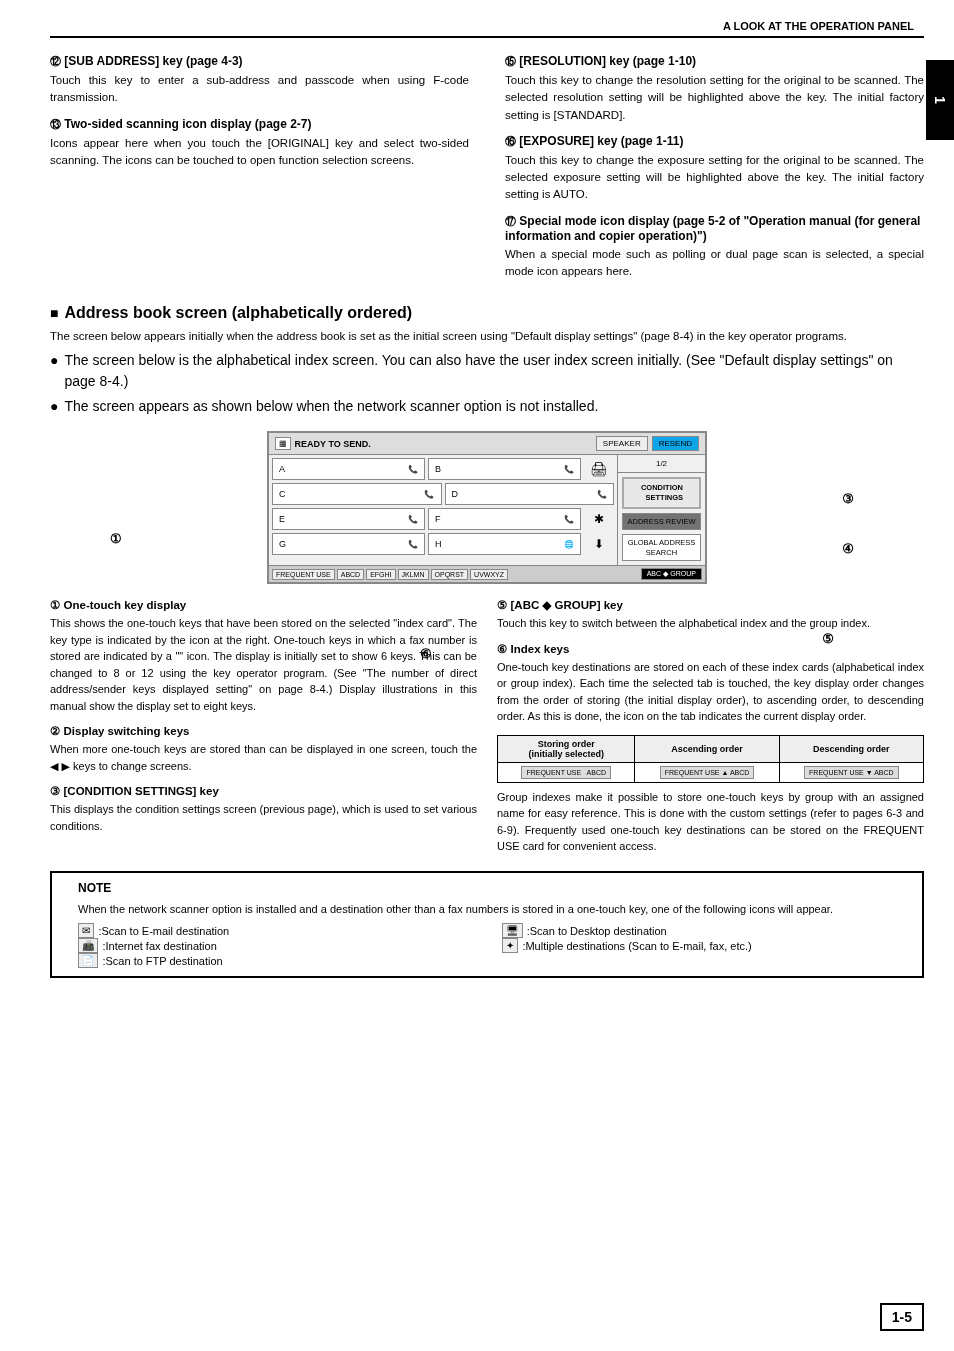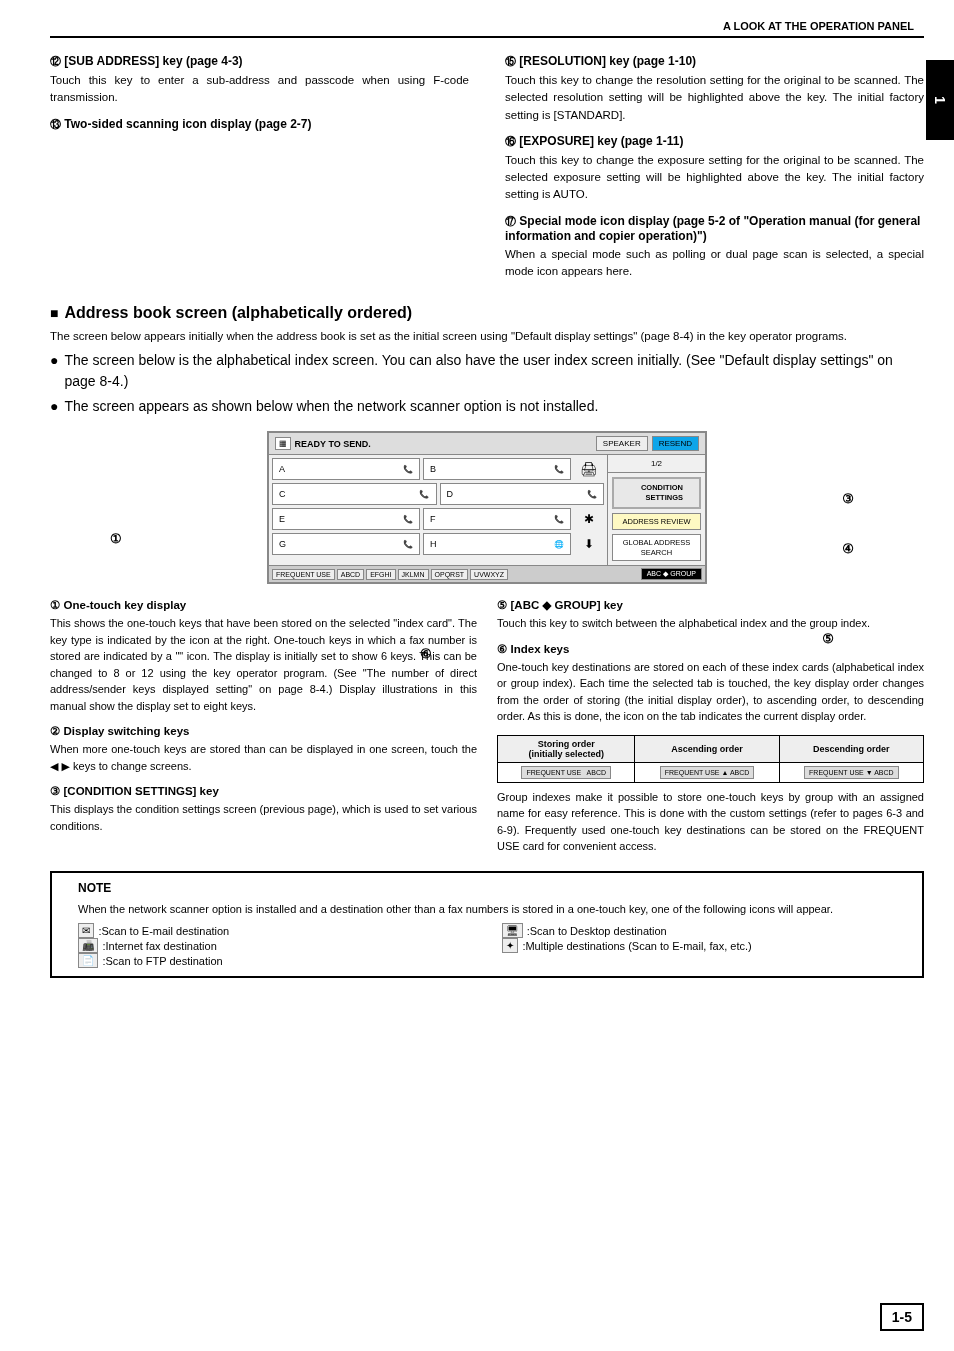--- a/index.html
+++ b/index.html
@@ -186,21 +186,21 @@
 
     .fax-key .key-letter {
       font-size: 9px;
     }
 
     .fax-key .key-icon {
       font-size: 8px;
     }
 
     .fax-right-panel {
-      width: 98px;
+      width: 88px;
       border-left: 1px solid #888;
       display: flex;
       flex-direction: column;
     }
 
     .fax-page-nav {
       display: flex;
       flex-direction: column;
       align-items: center;
       justify-content: center;
@@ -214,21 +214,21 @@
       background: #e8e8e8;
       padding: 4px 16px;
       text-align: right;
       font-size: 7.5px;
       font-weight: bold;
       margin: 2px;
       line-height: 1.3;
     }
 
     .address-review-btn {
-      background: #fef9c3;
+      background: #737373;
       border: 1px solid #888;
       padding: 3px 4px;
       text-align: center;
       font-size: 7.5px;
       margin: 2px;
     }
 
     .global-search-btn {
       background: #fff;
       border: 1px solid #888;
@@ -384,20 +384,21 @@
           <span class="circled">⑫</span>
           <span>[SUB ADDRESS] key (page 4-3)</span>
         </div>
         <p>Touch this key to enter a sub-address and passcode when using F-code transmission.</p>
       </div>
       <div class="section-item">
         <div class="item-header">
           <span class="circled">⑬</span>
           <span>Two-sided scanning icon display (page 2-7)</span>
         </div>
+        <p>Icons appear here when you touch the [ORIGINAL] key and select two-sided scanning. The icons can be touched to open function selection screens.</p>
       </div>
     </div>
     <div class="col-right">
       <div class="section-item">
         <div class="item-header">
           <span class="circled">⑮</span>
           <span>[RESOLUTION] key (page 1-10)</span>
         </div>
         <p>Touch this key to change the resolution setting for the original to be scanned. The selected resolution setting will be highlighted above the key. The initial factory setting is [STANDARD].</p>
       </div>

